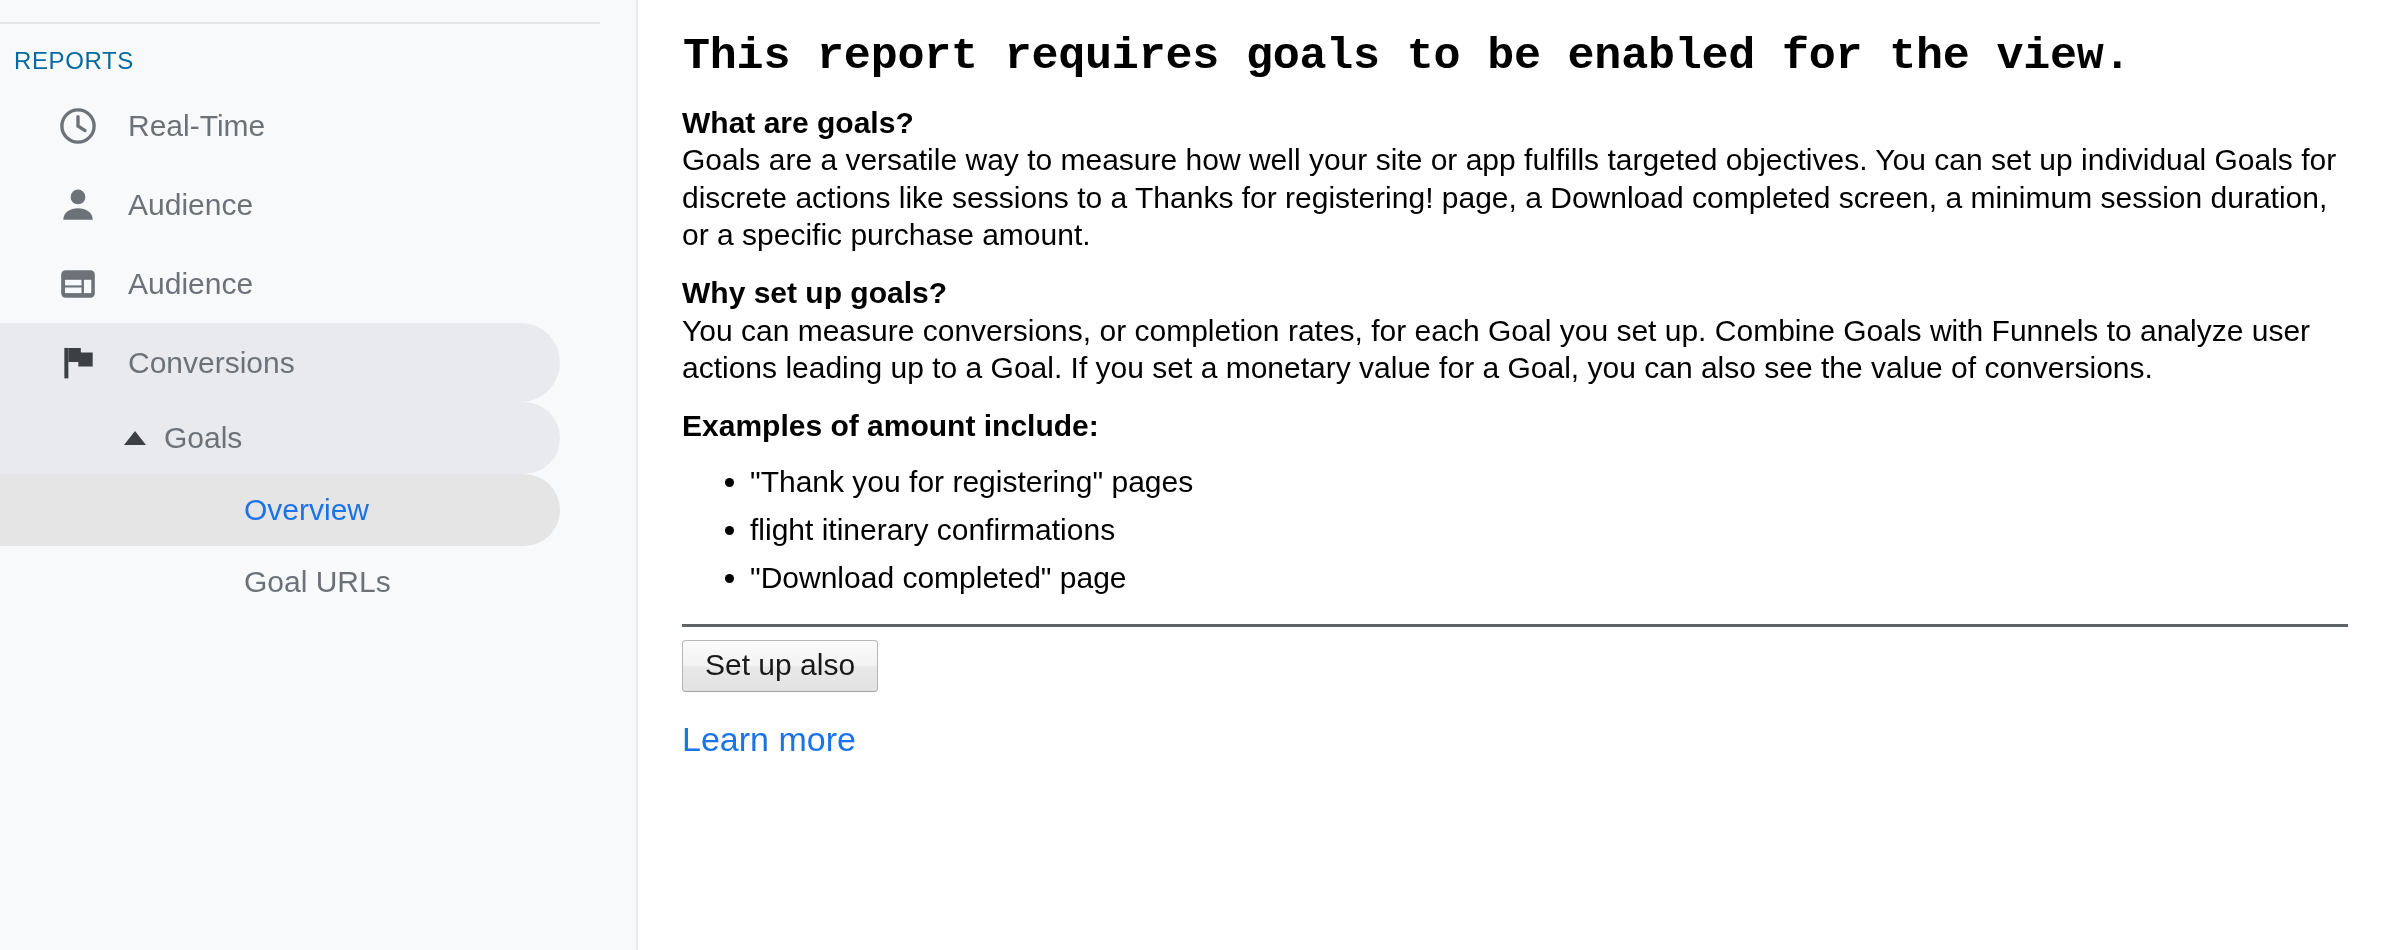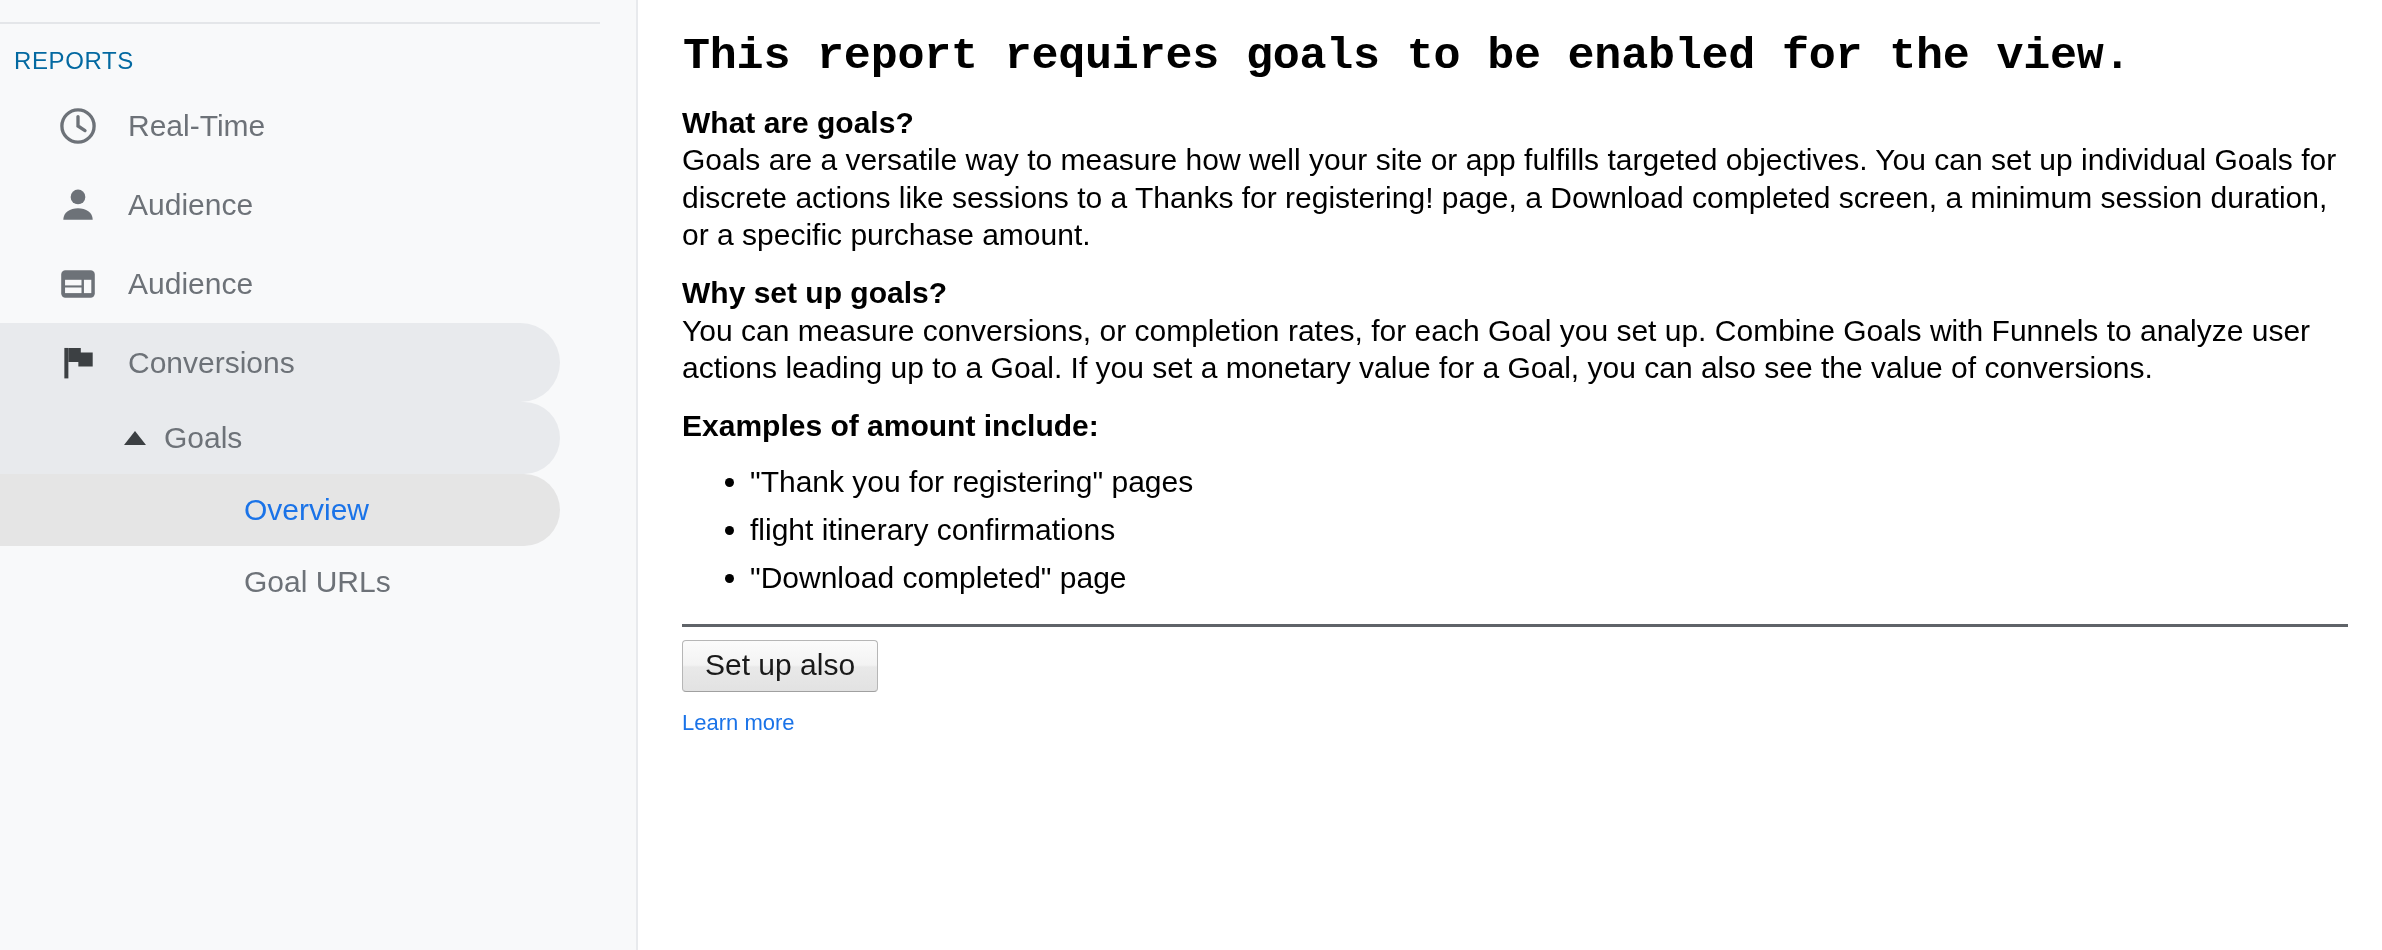--- a/index.html
+++ b/index.html
@@ -181,22 +181,22 @@
     padding: 8px 22px 10px 22px;
     border: 1px solid #b6b6b6;
     border-bottom-color: #a0a0a0;
     border-radius: 4px;
     background: linear-gradient(180deg, #fbfbfb 0%, #f3f3f3 48%, #e9e9e9 52%, #e2e2e2 100%);
     cursor: pointer;
     line-height: 1.05;
   }
   a.learn-more {
     display: inline-block;
-    margin-top: 18px;
-    font-size: 22px;
+    margin-top: 28px;
+    font-size: 34px;
     color: #1a73e8;
     text-decoration: none;
     font-family: "Liberation Sans", sans-serif;
     cursor: pointer;
   }
 </style>
 </head>
 <body>
 
 <div class="app">

